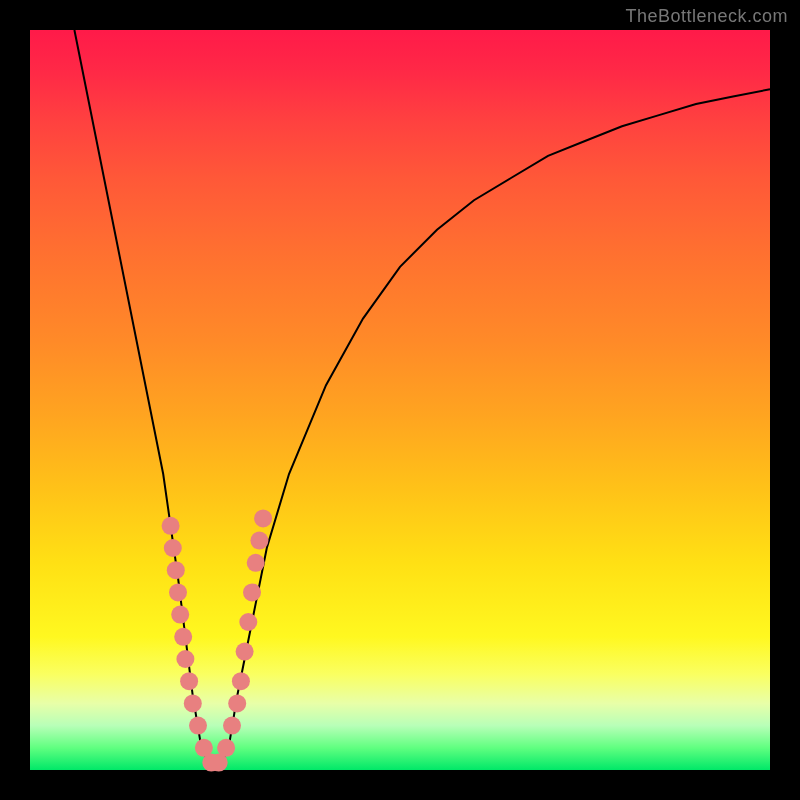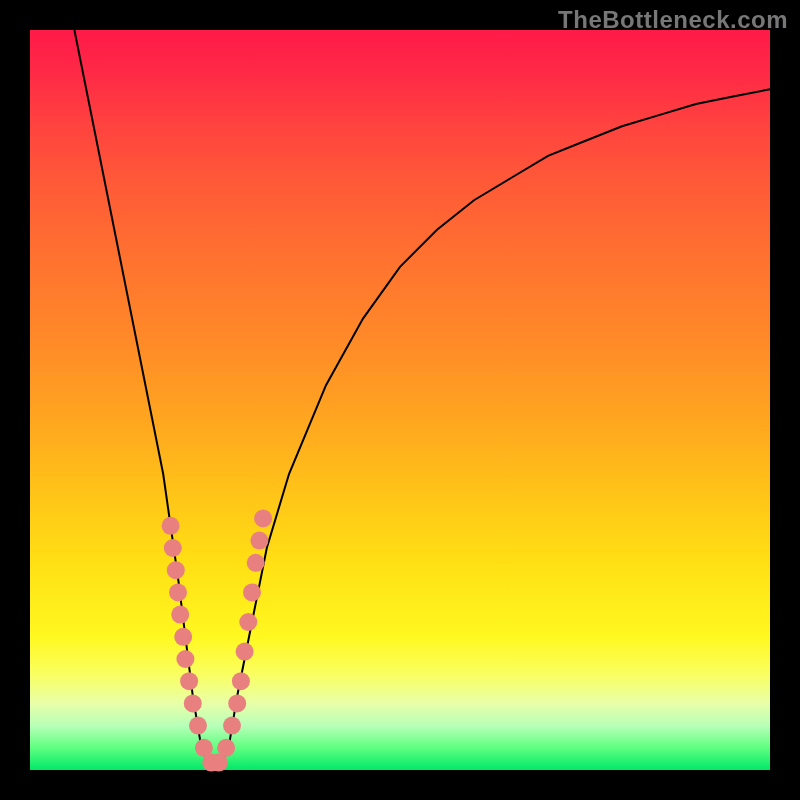--- a/index.html
+++ b/index.html
@@ -33,24 +33,24 @@
       #b8ffb8 94%,
       #60ff80 97%,
       #00e868 100%
     );
   }
   .watermark {
     position: absolute;
     top: 6px;
     right: 12px;
     color: #777;
-    font-size: 24px;
+    font-size: 18px;
     letter-spacing: 0.5px;
     z-index: 10;
-    font-weight: 700;
+    font-weight: 400;
     margin-left: 45px;
   }
   svg.plot {
     position: absolute;
     left: 0;
     top: 0;
     width: 740px;
     height: 740px;
     overflow: visible;
   }

